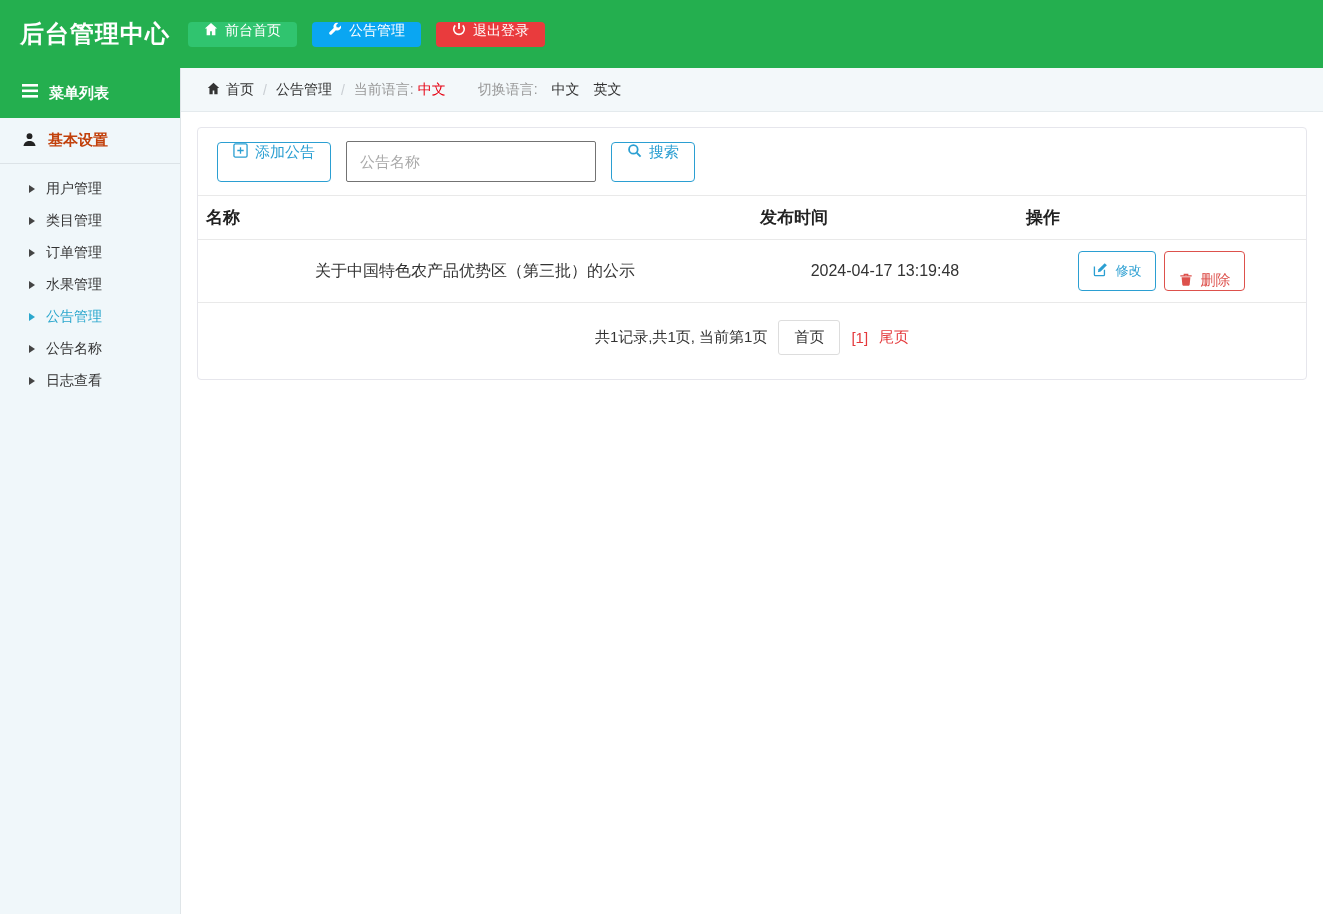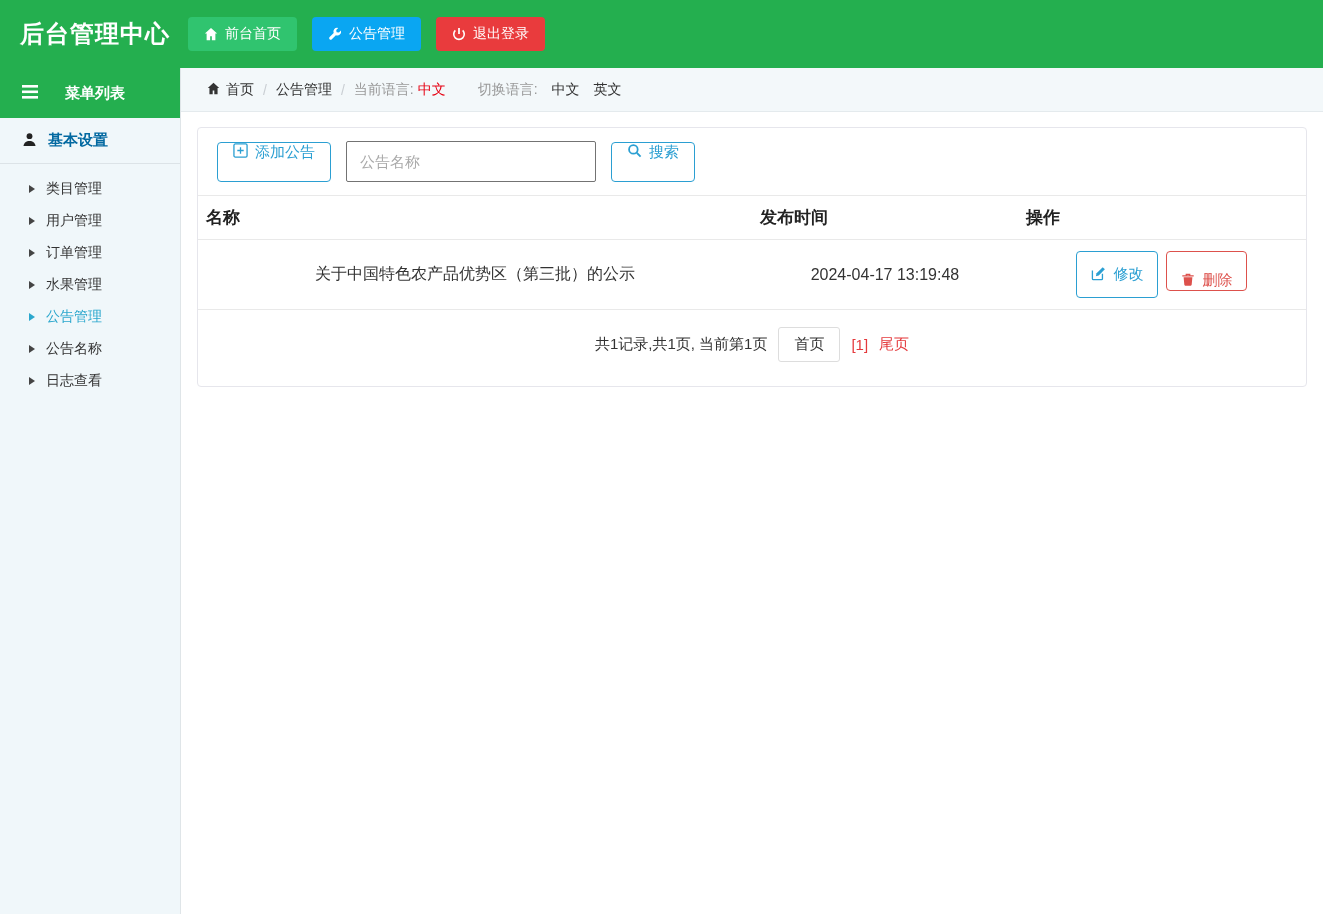--- a/index.html
+++ b/index.html
@@ -3,34 +3,34 @@
 <meta charset="utf-8">
 <style>
   * { margin:0; padding:0; box-sizing:border-box; }
   html,body { width:1323px; height:914px; background:#fff; }
   body { font-family:"Liberation Sans","DejaVu Sans",sans-serif; color:#333; overflow:hidden; }
   .app { position:relative; width:1323px; height:914px; background:#fff; }
 
   
   .topbar { height:68px; background:#24af4f; display:flex; align-items:center; padding:0 20px; }
   .app-title { color:#fff; font-size:24px; font-weight:bold; letter-spacing:1px; margin-right:18px; }
-  .top-btn { display:inline-flex; align-items:center; gap:7px; color:#fff; font-size:14px;
-             border:none; border-radius:4px; height:34px; padding:0 16px; margin-right:15px; cursor:pointer; }
+  .top-btn { display:inline-flex; gap:7px; color:#fff; font-size:14px;
+             border:none; border-radius:4px; height:25px; padding:0 16px; margin-right:15px; cursor:pointer; }
   .top-btn svg { display:block; }
   .btn-green { background:#30c46f; }
   .btn-blue  { background:#0aa6f2; }
   .btn-red   { background:#e93b3d; }
 
   
   .sidebar { position:absolute; left:0; top:68px; width:181px; height:846px;
              background:#f0f7fa; border-right:1px solid #dfe5e8; }
   .side-head { height:50px; background:#24af4f; color:#fff; display:flex; align-items:center;
-               gap:27px; padding-left:22px; font-size:15px; font-weight:bold; }
+               gap:11px; padding-left:22px; font-size:15px; font-weight:bold;font-family:Liberation Mono, monospace; }
   .side-group { display:flex; align-items:center; gap:11px; padding:13px 0 13px 22px;
-                border-bottom:1px solid #dce3e7; font-size:15px; font-weight:bold; color:#0369a1; cursor:pointer; }
+                border-bottom:1px solid #dce3e7; font-size:15px; font-weight:bold; color:#c2410c; cursor:pointer; }
   .menu { padding-top:9px; }
   .menu-item { display:flex; align-items:center; gap:11px; padding:7px 0 7px 29px;
                font-size:14px; color:#333; cursor:pointer; }
   .caret { width:0; height:0; border-left:6px solid #444; border-top:4.5px solid transparent;
            border-bottom:4.5px solid transparent; }
   .menu-item.active { color:#2ba7cd; }
   .menu-item.active .caret { border-left-color:#2ba7cd; }
 
   
   .main { position:absolute; left:181px; top:68px; width:1142px; height:846px; background:#fff; }
@@ -55,21 +55,21 @@
                   font-family:"Liberation Sans","DejaVu Sans",sans-serif; }
   .search-input::placeholder { color:#a9a9a9; }
 
   table.list { width:100%; border-collapse:collapse; }
   table.list th { border-top:1px solid #e9e9e9; border-bottom:1px solid #e9e9e9;
                   padding:10px 8px; font-size:17px; font-weight:bold; text-align:left; color:#222; }
   table.list td { border-bottom:1px solid #e9e9e9; padding:11px 8px; font-size:16px;
                   text-align:center; color:#333; }
   .row-actions { display:flex; justify-content:center; gap:8px; }
   .btn-edit { display:inline-flex; align-items:center; gap:7px; background:#fff; cursor:pointer;
-              border:1px solid #2b9fd2; color:#2b9fd2; border-radius:4px; height:47px; padding:0 14px; font-size:15px; }
+              border:1px solid #2b9fd2; color:#2b9fd2; border-radius:4px; height:40px; padding:0 14px; font-size:13px; }
   .btn-del  { display:inline-flex; align-items:flex-end; gap:7px; background:#fff; cursor:pointer;
               border:1px solid #dd514c; color:#dd514c; border-radius:4px; height:40px; padding:0 14px; font-size:15px; }
 
   .pager { display:flex; justify-content:center; align-items:center; gap:11px; padding:17px 0 24px; font-size:15px; }
   .pager-summary { color:#333; }
   .pager-btn { background:#fff; border:1px solid #ddd; border-radius:3px; padding:7px 15px;
                font-size:15px; color:#333; cursor:pointer; }
   .pager-red { color:#e4393c; cursor:pointer; }
 </style>
 </head>
@@ -122,25 +122,25 @@
         <svg width="15" height="15" viewBox="0 0 16 16" fill="#222">
             <circle cx="8" cy="4.4" r="3.1"></circle>
             <path d="M1.6 15c.3-3.4 3-5.4 6.4-5.4s6.1 2 6.4 5.4z"></path>
           </svg>
       </span>
       <span>基本设置</span>
     </div>
     <div class="menu">
       <div class="menu-item">
         <span class="caret"></span>
+        <span>用户管理</span>
+      </div>
+      <div class="menu-item">
+        <span class="caret"></span>
         <span>类目管理</span>
-      </div>
-      <div class="menu-item">
-        <span class="caret"></span>
-        <span>用户管理</span>
       </div>
       <div class="menu-item">
         <span class="caret"></span>
         <span>订单管理</span>
       </div>
       <div class="menu-item">
         <span class="caret"></span>
         <span>水果管理</span>
       </div>
       <div class="menu-item active">

